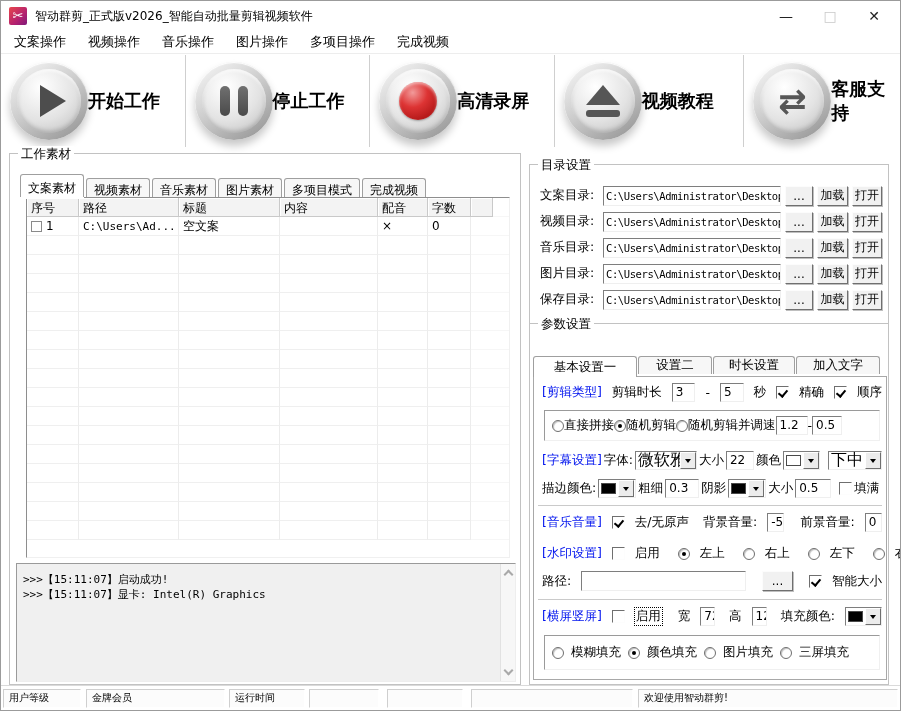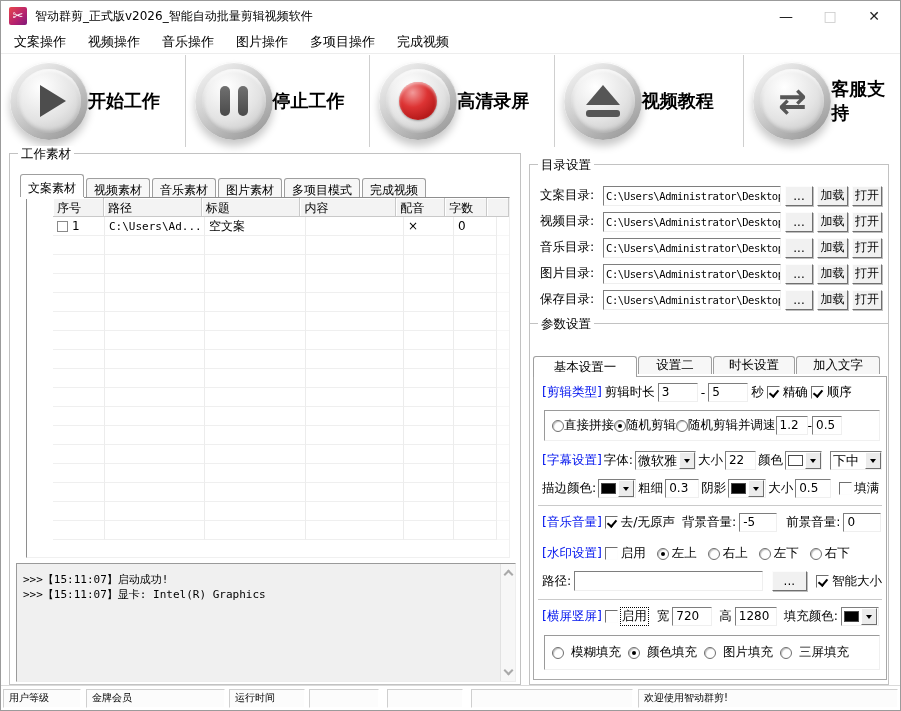--- a/index.html
+++ b/index.html
@@ -75,30 +75,30 @@
   .sunken { border:1px solid; border-color:#7e7e7e #efefef #efefef #7e7e7e; background:#fff; height:20px; display:flex; align-items:center; padding:0 2px; overflow:hidden; white-space:nowrap; }
   .dir-input { flex:1; font-family:"DejaVu Sans Mono", monospace; font-size:10.5px; letter-spacing:-0.4px; }
   .btn3d { border:1px solid; border-color:#fcfcfc #6f6f6f #6f6f6f #fcfcfc; background:#f1f1f1; box-shadow:1px 1px 0 rgba(0,0,0,0.25); height:20px; display:flex; align-items:center; justify-content:center; font-size:12px; margin-left:4px; }
 
   
   .ptab-row { position:absolute; display:flex; }
   .ptab { border:1px solid #9f9f9f; border-bottom:none; border-radius:3px 3px 0 0; background:#f7f7f7; font-size:12.5px; height:18px; display:flex; align-items:center; justify-content:center; margin-right:1px; }
   .ptab.active { background:#fff; height:21px; z-index:3; position:relative; }
   .pcontent { position:absolute; border:1px solid #a8a8a8; background:#fff; }
 
-  .prow { position:absolute; left:8px; right:4px; display:flex; align-items:center; gap:3px; font-size:12.5px; white-space:nowrap; }
+  .prow { position:absolute; left:8px; right:4px; display:flex; align-items:center; gap:10px; font-size:12.5px; white-space:nowrap; }
   .blue { color:#0013ee; }
   .num { border:1px solid; border-color:#7e7e7e #efefef #efefef #7e7e7e; background:#fff; height:19px; font-size:12px; padding:1px 3px; overflow:hidden; }
   .cb { width:13px; height:13px; border:1px solid; border-color:#6f6f6f #fdfdfd #fdfdfd #6f6f6f; background:#fff; position:relative; flex:0 0 13px; }
   .cb.checked::after { content:""; position:absolute; left:3px; top:1px; width:4px; height:7px; border:solid #000; border-width:0 2px 2px 0; transform:rotate(40deg); }
   .rd { width:12px; height:12px; border-radius:50%; border:1px solid #6f6f6f; background:#fff; box-shadow:inset 1px 1px 1px rgba(0,0,0,.25); position:relative; flex:0 0 12px; }
   .rd.sel::after { content:""; position:absolute; left:3px; top:3px; width:4px; height:4px; border-radius:50%; background:#000; }
   .rbox { position:absolute; border:1px solid; border-color:#9a9a9a #f0f0f0 #f0f0f0 #9a9a9a; display:flex; align-items:center; padding:0 7px; gap:0; font-size:12.5px; white-space:nowrap; }
   .combo { display:flex; align-items:center; border:1px solid; border-color:#7e7e7e #efefef #efefef #7e7e7e; background:#fff; height:19px; }
-  .combo .val { padding:0 2px; font-size:13px; overflow:hidden; white-space:nowrap; flex:1; }
+  .combo .val { padding:0 2px; font-size:16px; overflow:hidden; white-space:nowrap; flex:1; }
   .drop-btn { width:16px; height:17px; background:#ececec; border:1px solid; border-color:#fff 	#6f6f6f #6f6f6f #fff; display:flex; align-items:center; justify-content:center; flex:0 0 16px; }
   .arrow-down { width:0; height:0; border-left:3px solid transparent; border-right:3px solid transparent; border-top:4px solid #000; }
   .swatch { width:15px; height:11px; border:1px solid #4a4a4a; margin:0 2px; flex:0 0 15px; }
   .sep { position:absolute; left:4px; right:4px; border-top:1px solid #cacaca; border-bottom:1px solid #fff; }
   .dotted { outline:1px dotted #000; padding:0 1px; }
 
   
   .statusbar { position:absolute; left:0; right:0; bottom:0; height:25px; border-top:1px solid #dadada; background:#fff; }
   .spanel { position:absolute; top:3px; height:19px; border:1px solid; border-color:#cfcfcf #ffffff #ffffff #cfcfcf; background:#fcfcfc; font-size:10px; padding:1px 5px; overflow:hidden; white-space:nowrap; }
 </style>
@@ -180,21 +180,21 @@
 
     <div class="tabs" style="left:10px; top:20px;">
       <div class="tab active">文案素材</div>
       <div class="tab">视频素材</div>
       <div class="tab">音乐素材</div>
       <div class="tab">图片素材</div>
       <div class="tab">多项目模式</div>
       <div class="tab">完成视频</div>
     </div>
 
-    <div class="table-wrap" style="left:16px; top:43px; width:484px; height:361px;padding-left:26px;">
+    <div class="table-wrap" style="left:16px; top:43px; width:484px; height:361px;">
       <div class="thead">
         <div class="th c0">序号</div>
         <div class="th c1">路径</div>
         <div class="th c2">标题</div>
         <div class="th c3">内容</div>
         <div class="th c4">配音</div>
         <div class="th c5">字数</div>
         <div class="th c6"></div>
         <div class="tfill"></div>
       </div>

